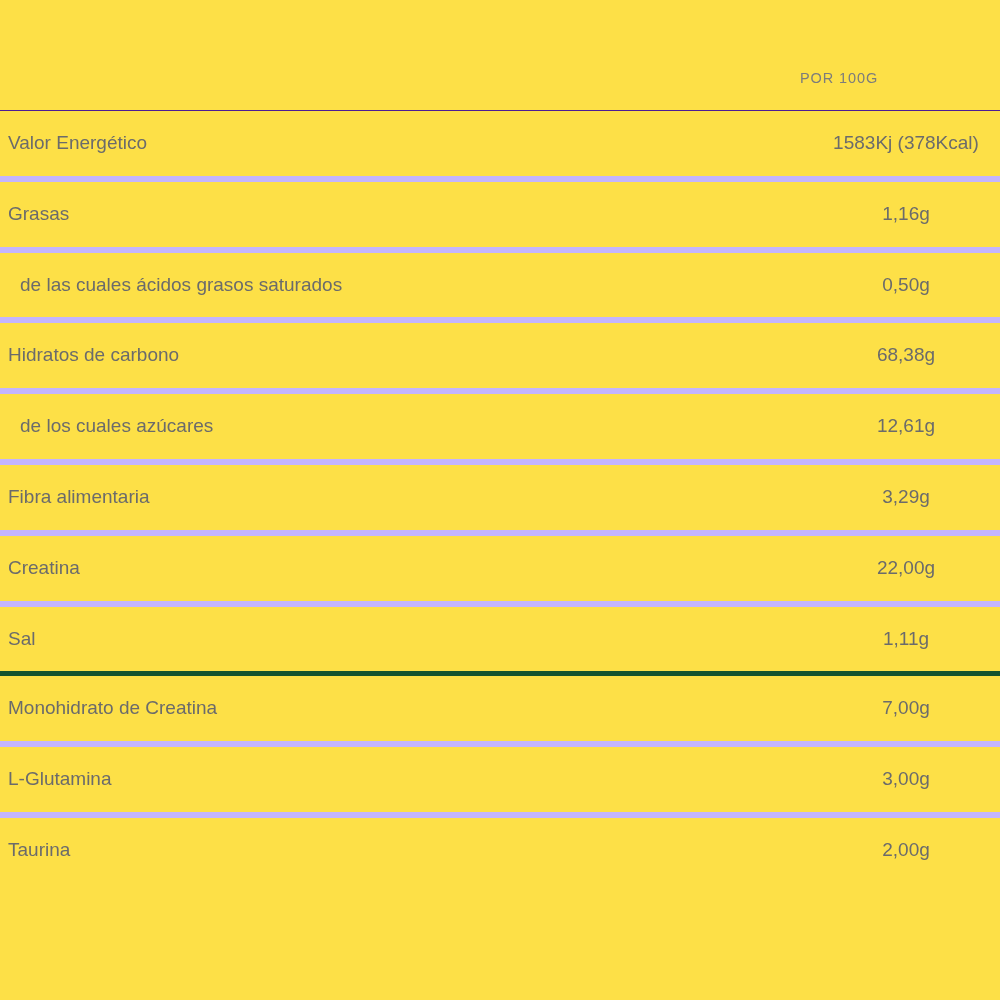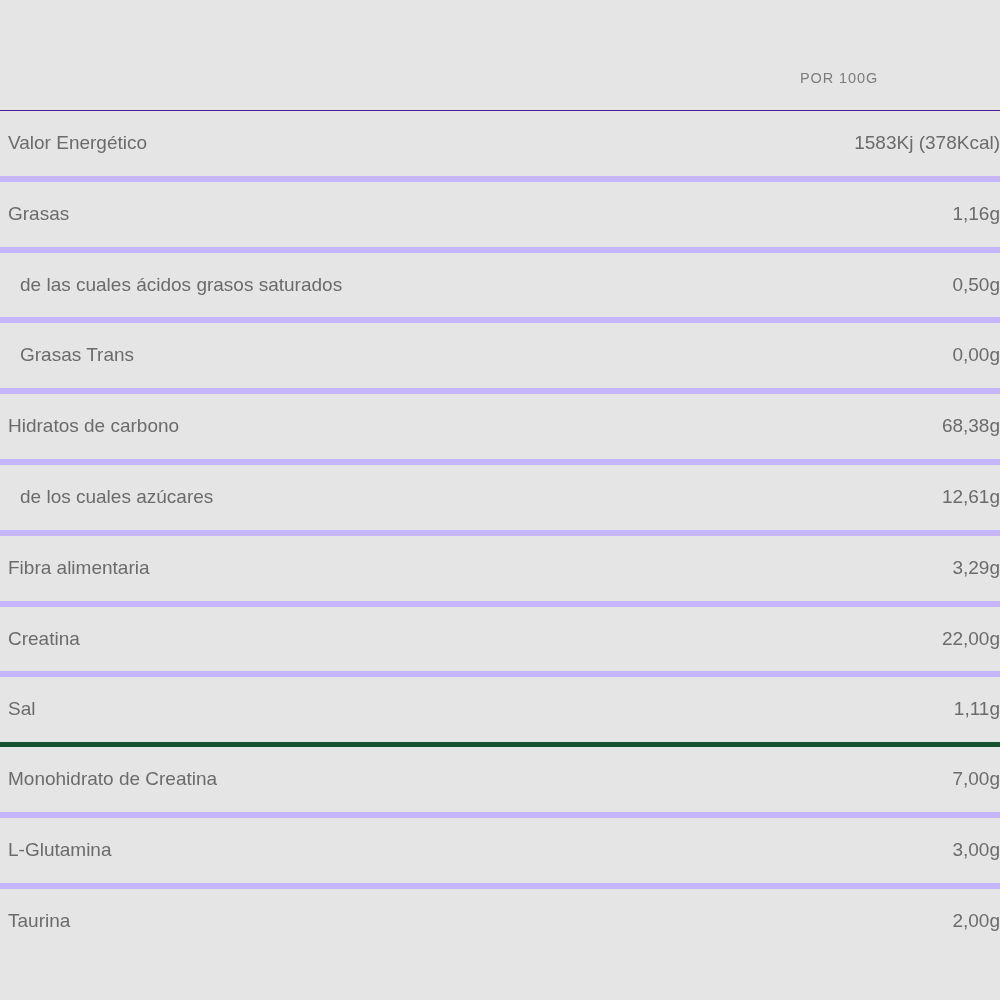--- a/index.html
+++ b/index.html
@@ -13,21 +13,21 @@
     font-family: "Liberation Sans", sans-serif;
     color: #6a6a6a;
     overflow: hidden;
   }
 
   .sheet {
     width: 1000px;
     height: 1000px;
     box-sizing: border-box;
     padding: 70px 0 0 0;
-    background: #e5e5e5;
+    background: #fde047;
   }
 
   .nutrition-table {
     width: 1000px;
     border-collapse: collapse;
     table-layout: fixed;
   }
 
   .nutrition-table col.col-name { width: 800px; }
   .nutrition-table col.col-value { width: 200px; }
@@ -71,21 +71,21 @@
   .row td.name {
     text-align: left;
     padding-left: 8px;
   }
 
   .row td.name.indent {
     padding-left: 20px;
   }
 
   .row td.value {
-    text-align: right;
+    text-align: center;
     padding-left: 12px;
     color: #6b6b6b;
     white-space: nowrap;
   }
 
   .footer-spacer {
     height: 60px;
   }
 </style>
 </head>
@@ -108,24 +108,20 @@
         <td class="name">Valor Energético</td>
         <td class="value">1583Kj (378Kcal)</td>
       </tr>
       <tr class="row">
         <td class="name">Grasas</td>
         <td class="value">1,16g</td>
       </tr>
       <tr class="row">
         <td class="name indent">de las cuales ácidos grasos saturados</td>
         <td class="value">0,50g</td>
-      </tr>
-      <tr class="row">
-        <td class="name indent">Grasas Trans</td>
-        <td class="value">0,00g</td>
       </tr>
       <tr class="row">
         <td class="name">Hidratos de carbono</td>
         <td class="value">68,38g</td>
       </tr>
       <tr class="row">
         <td class="name indent">de los cuales azúcares</td>
         <td class="value">12,61g</td>
       </tr>
       <tr class="row">

